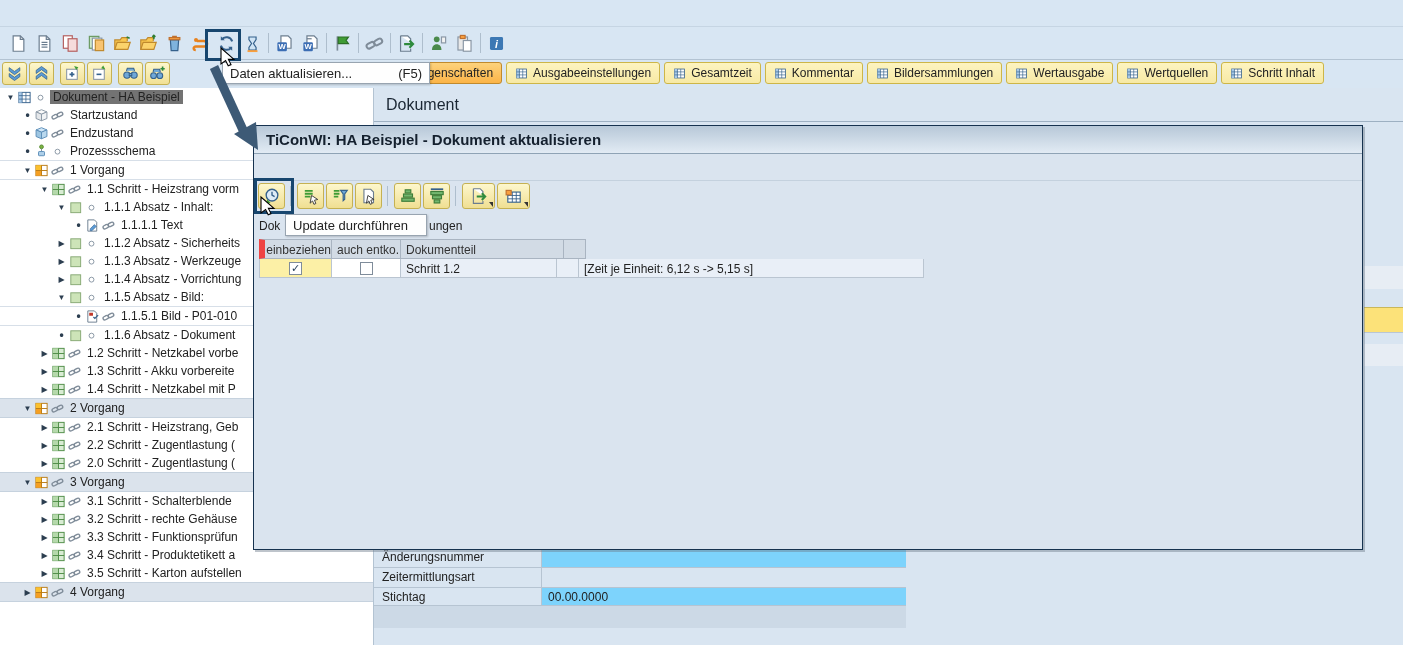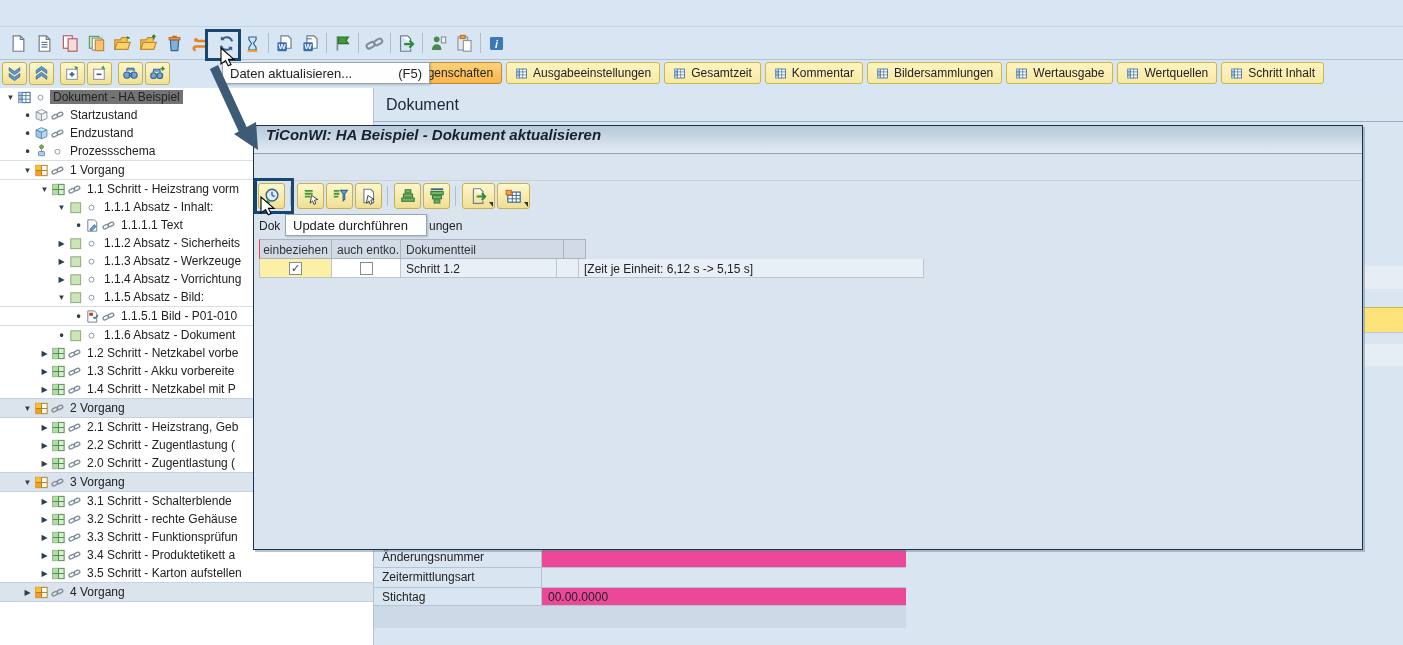--- a/index.html
+++ b/index.html
@@ -36,44 +36,44 @@
   #doc-header{position:absolute;left:12px;top:8px;font-size:16px;color:#1b2734;}
   #doc-rule{position:absolute;left:0;top:33px;width:1029px;height:1px;background:#9db0c2;}
   .sliver{position:absolute;left:990px;width:39px;}
   #sliver-a{top:178px;height:23px;background:#e7edf4;}
   #sliver-y{top:219px;height:24px;background:#fce279;border-top:1px solid #c9b75a;border-bottom:1px solid #b9c6d4;}
   #sliver-b{top:256px;height:22px;background:#e7edf4;}
   #form-fields{position:absolute;left:0;top:459px;width:532px;}
   .frow{position:relative;height:19px;border-top:1px solid #b6c4d2;display:flex;}
   .frow .flabel{width:167px;box-sizing:border-box;padding:2px 0 0 8px;}
   .frow .fvalue{flex:1;box-sizing:border-box;padding:2px 0 0 6px;border-left:1px solid #b6c4d2;}
-  .frow .fvalue.white{background:#ec4899;}
+  .frow .fvalue.white{background:#7dd3fc;}
   #form-band{position:absolute;left:0;top:517px;width:532px;height:22px;background:#ccd9e6;border-top:1px solid #b6c4d2;}
   
   #dialog{position:absolute;left:253px;top:125px;width:1110px;height:425px;background:#dae4ef;
           border:1px solid #16324f;box-sizing:border-box;z-index:10;box-shadow:2px 2px 0 rgba(110,125,140,.45);}
   .dlg-title{height:27px;background:linear-gradient(#b7c8d8,#e2ebf4);border-bottom:1px solid #8fa3b5;
-             display:flex;padding-left:12px;font-size:15px;font-weight:bold;font-style:italic;color:#14202e;}
+             display:flex;align-items:center;padding-left:12px;font-size:15px;font-weight:bold;color:#14202e;}
   .dlg-strip{height:26px;border-bottom:1px solid #c4d1de;}
   #dlg-toolbar{position:absolute;left:0;top:55px;width:100%;height:34px;}
   .dbtn{position:absolute;top:2px;width:27px;height:26px;background:linear-gradient(#fdf7cd,#f0df92);
         border:1px solid #c5b152;border-radius:3px;display:flex;align-items:center;justify-content:center;box-sizing:border-box;}
   .dbtn .caret{position:absolute;right:1px;bottom:1px;width:0;height:0;border-left:4px solid transparent;border-top:5px solid #333;}
   .dsep{position:absolute;top:5px;width:1px;height:20px;background:#aebecd;}
   .dlg-label-row{position:absolute;left:0;top:89px;width:100%;height:22px;}
   #lbl-before{position:absolute;left:5px;top:4px;}
   #lbl-after{position:absolute;left:175px;top:4px;}
   #dlg-tooltip{position:absolute;left:31px;top:-1px;width:142px;height:22px;background:#fefefe;border:1px solid #98a4b0;
                box-sizing:border-box;display:flex;align-items:center;padding-left:7px;font-size:13px;color:#222;
                box-shadow:1px 1px 2px rgba(0,0,0,.2);z-index:3;}
   #dlg-table{position:absolute;left:5px;top:113px;}
   .trh{display:flex;height:20px;}
   .trh .hc{box-sizing:border-box;background:#d2dbe5;border:1px solid #a9b4c1;border-left:none;
            padding:3px 0 0 5px;color:#333;overflow:hidden;white-space:nowrap;}
-  .trh .hc:first-child{border-left:1px solid #ef4444;text-align:center;padding-left:0;}
+  .trh .hc:first-child{border-left:6px solid #ef4444;text-align:right;padding-left:0;}
   .trd{display:flex;height:19px;}
   .trd .dc{box-sizing:border-box;border:1px solid #bac5d1;border-top:none;border-left:none;background:#e9eff7;
            padding:2px 0 0 5px;overflow:hidden;white-space:nowrap;display:flex;align-items:center;}
   .trd .dc:first-child{border-left:1px solid #bac5d1;}
   .trd .dc.cb{justify-content:center;padding:0;}
   .trd .dc.yellow{background:#fcf0a6;}
   .trd .dc.white{background:#ffffff;}
   .cbx{width:13px;height:13px;background:#fff;border:1px solid #7f8c9a;box-sizing:border-box;
        display:flex;align-items:center;justify-content:center;font-size:11px;font-weight:bold;color:#1f3a56;line-height:1;}
   

